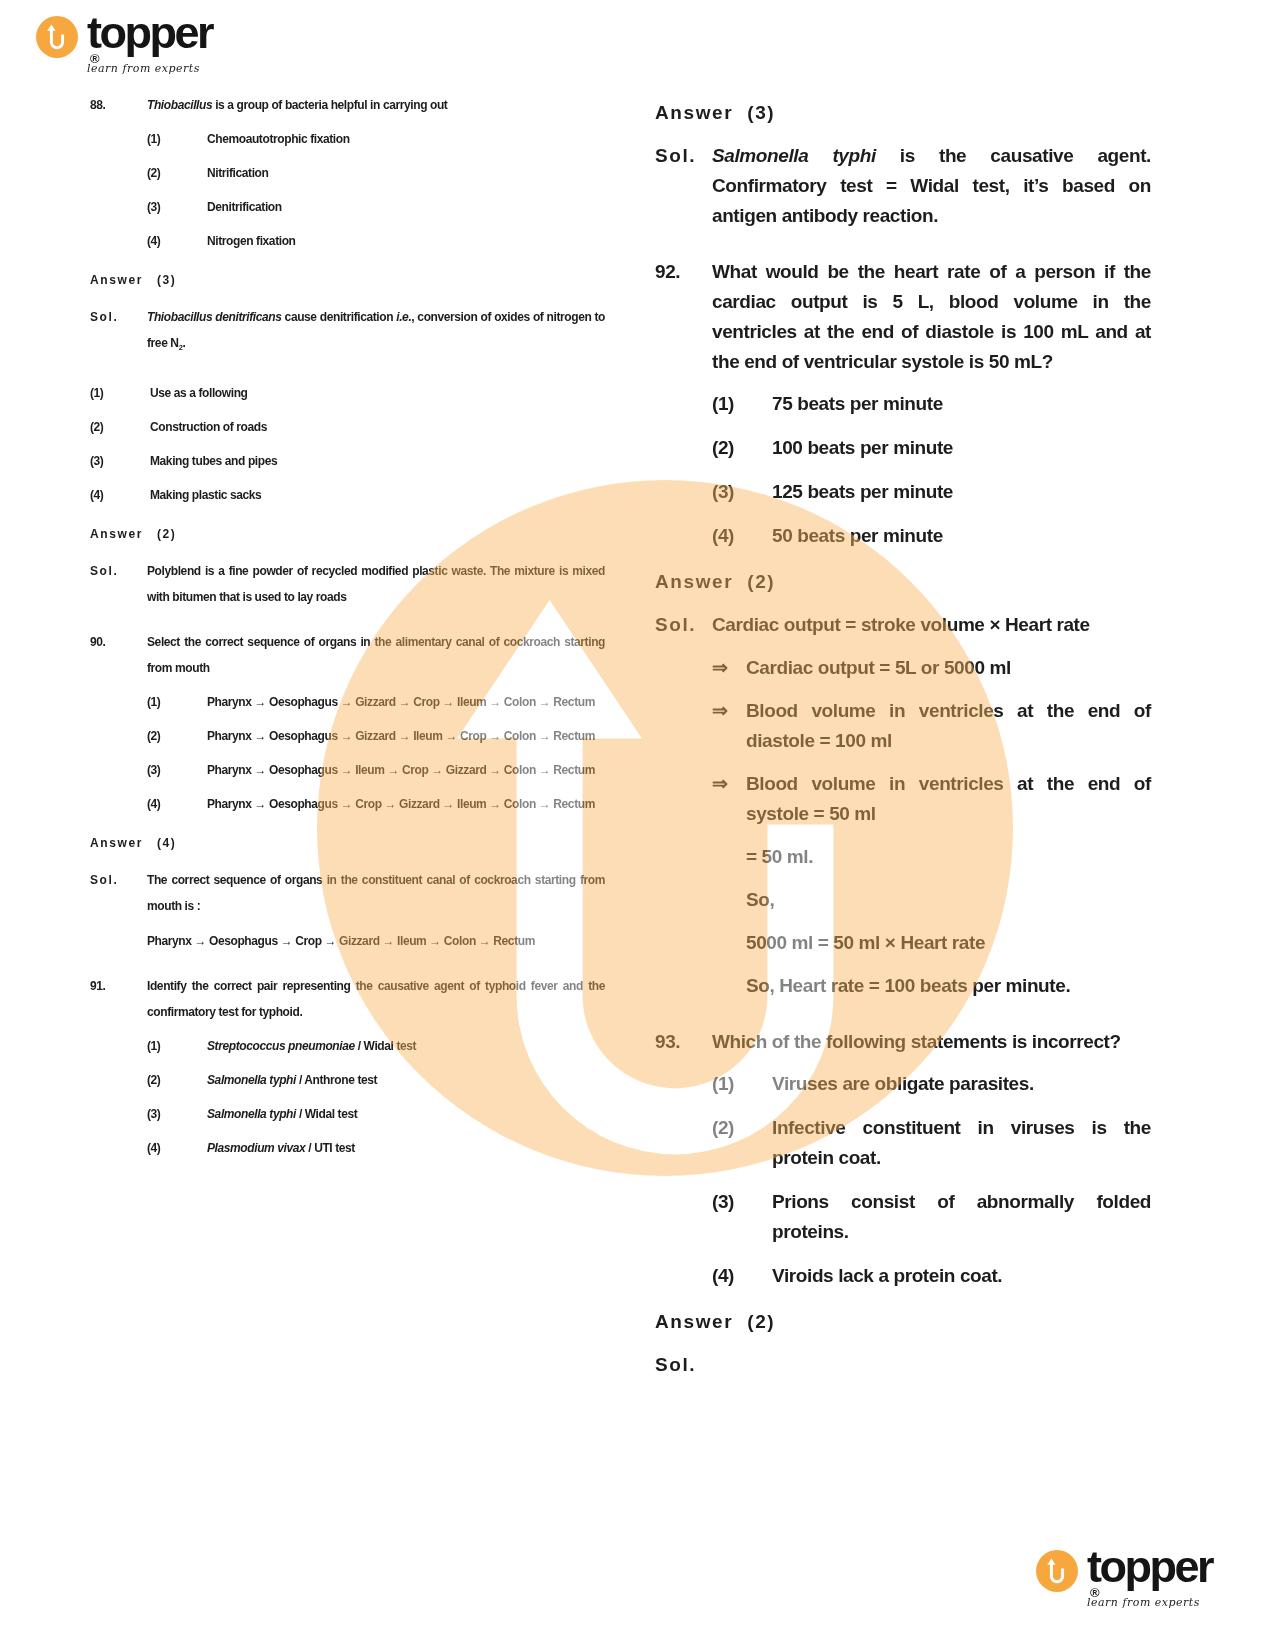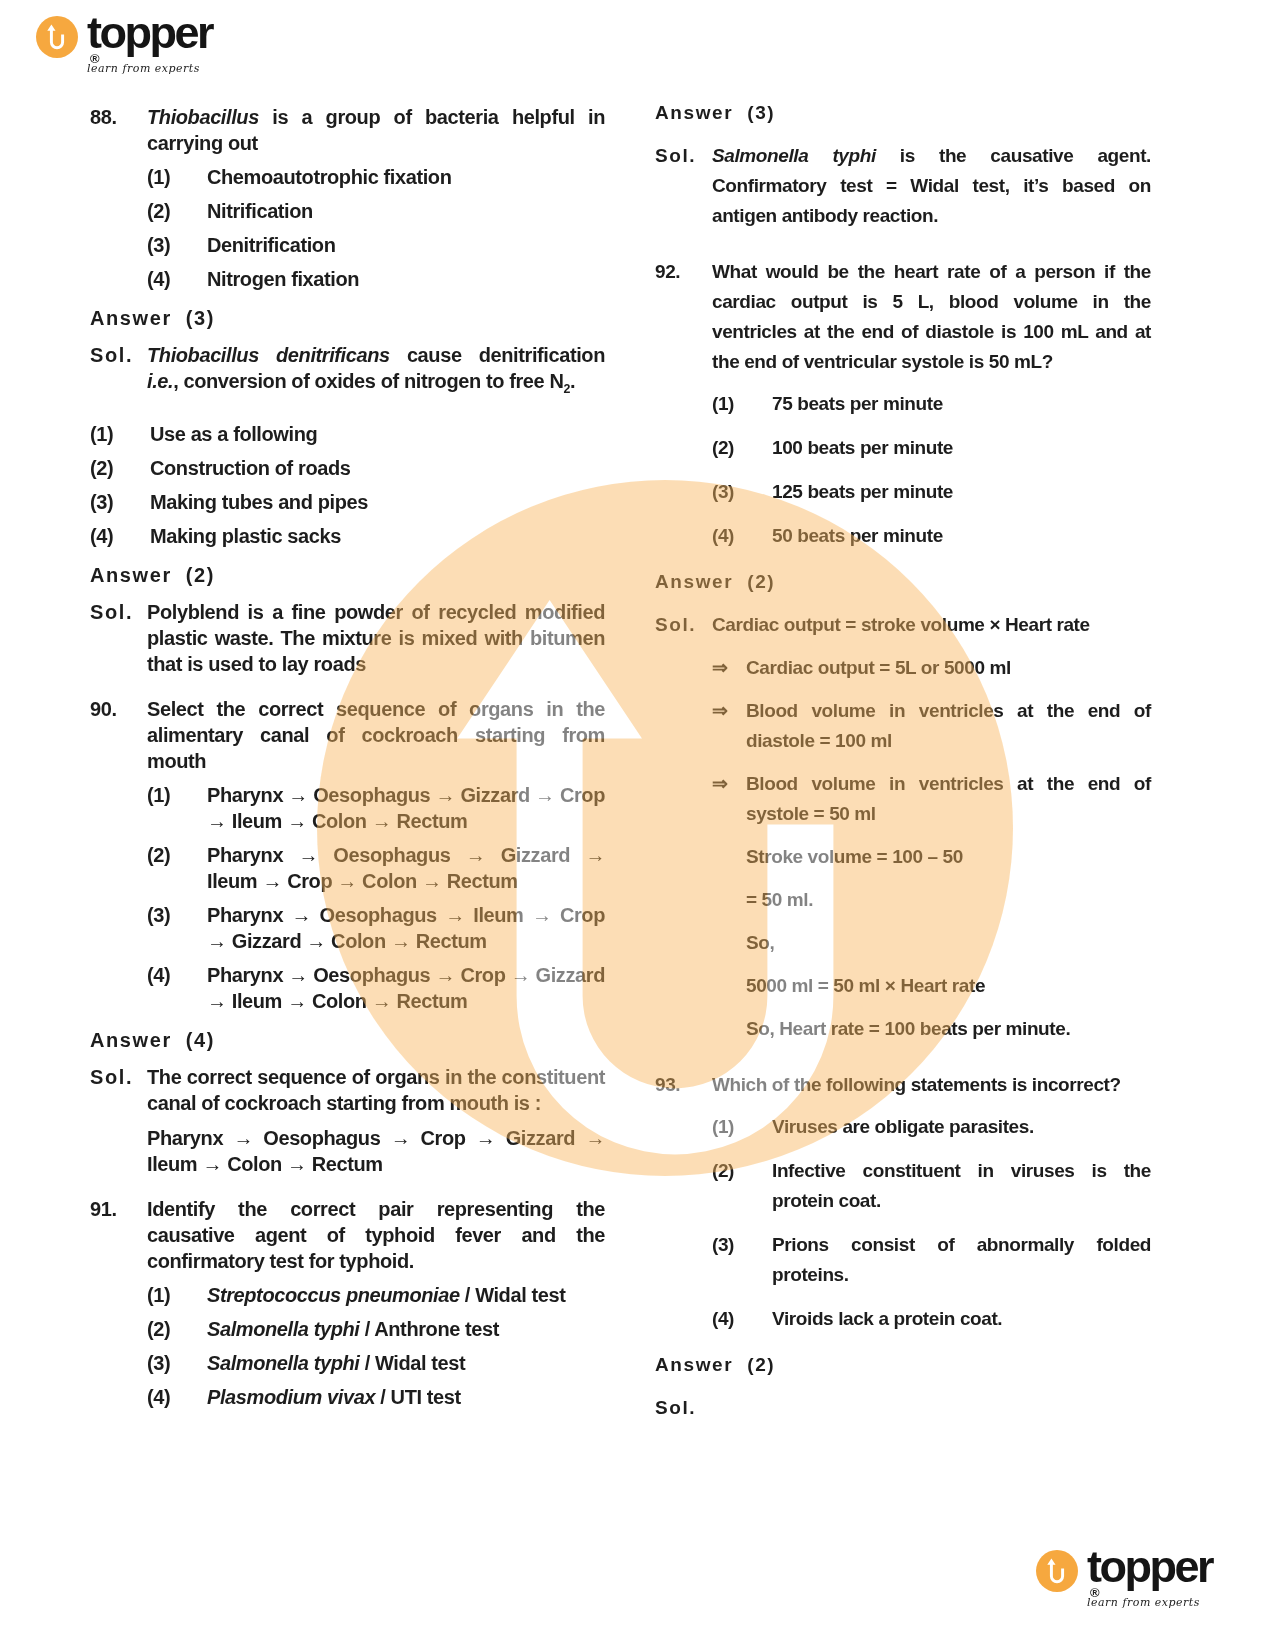--- a/index.html
+++ b/index.html
@@ -3,21 +3,21 @@
 <meta charset="utf-8">
 <style>
   html,body{margin:0;padding:0;}
   body{
     width:1275px;height:1650px;position:relative;background:#ffffff;
     font-family:"Liberation Sans",sans-serif;font-weight:bold;color:#1d1d1d;
     overflow:hidden;
   }
   
   .col{position:absolute;}
-  #col-left{left:90px;top:104px;width:515px;font-size:20px;line-height:26px;}
+  #col-left{left:90px;top:92px;width:515px;font-size:12px;line-height:26px;}
   #col-right{left:655px;top:96px;width:496px;font-size:19px;line-height:30px;}
   .col{letter-spacing:-0.4px;}
   
   .q{display:flex;}
   .qnum{width:57px;flex:none;}
   .qbody{flex:1;min-width:0;}
   .qtext{margin:0 0 8px 0;text-align:justify;}
   #col-right .qtext{margin-bottom:12px;}
   
   .opt{display:flex;margin:0 0 8px 0;}
@@ -237,21 +237,20 @@
           <span class="it"><span>Cardiac output = 5L or 5000 ml</span></span>
         </p>
         <p class="imp">
           <span class="ia">⇒</span>
           <span class="it"><span>Blood volume in ventricles at the end of diastole = 100 ml</span></span>
         </p>
         <p class="imp">
           <span class="ia">⇒</span>
           <span class="it"><span>Blood volume in ventricles at the end of systole = 50 ml</span></span>
         </p>
-        <p class="ind"><span>Stroke volume = 100 – 50</span></p>
         <p class="ind"><span>= 50 ml.</span></p>
         <p class="ind"><span>So,</span></p>
         <p class="ind"><span>5000 ml = 50 ml × Heart rate</span></p>
         <p class="ind"><span>So, Heart rate = 100 beats per minute.</span></p>
       </div>
     </div>
     <div class="q">
       <div class="qnum">93.</div>
       <div class="qbody">
         <p class="qtext"><span>Which of the following statements is incorrect?</span></p>

